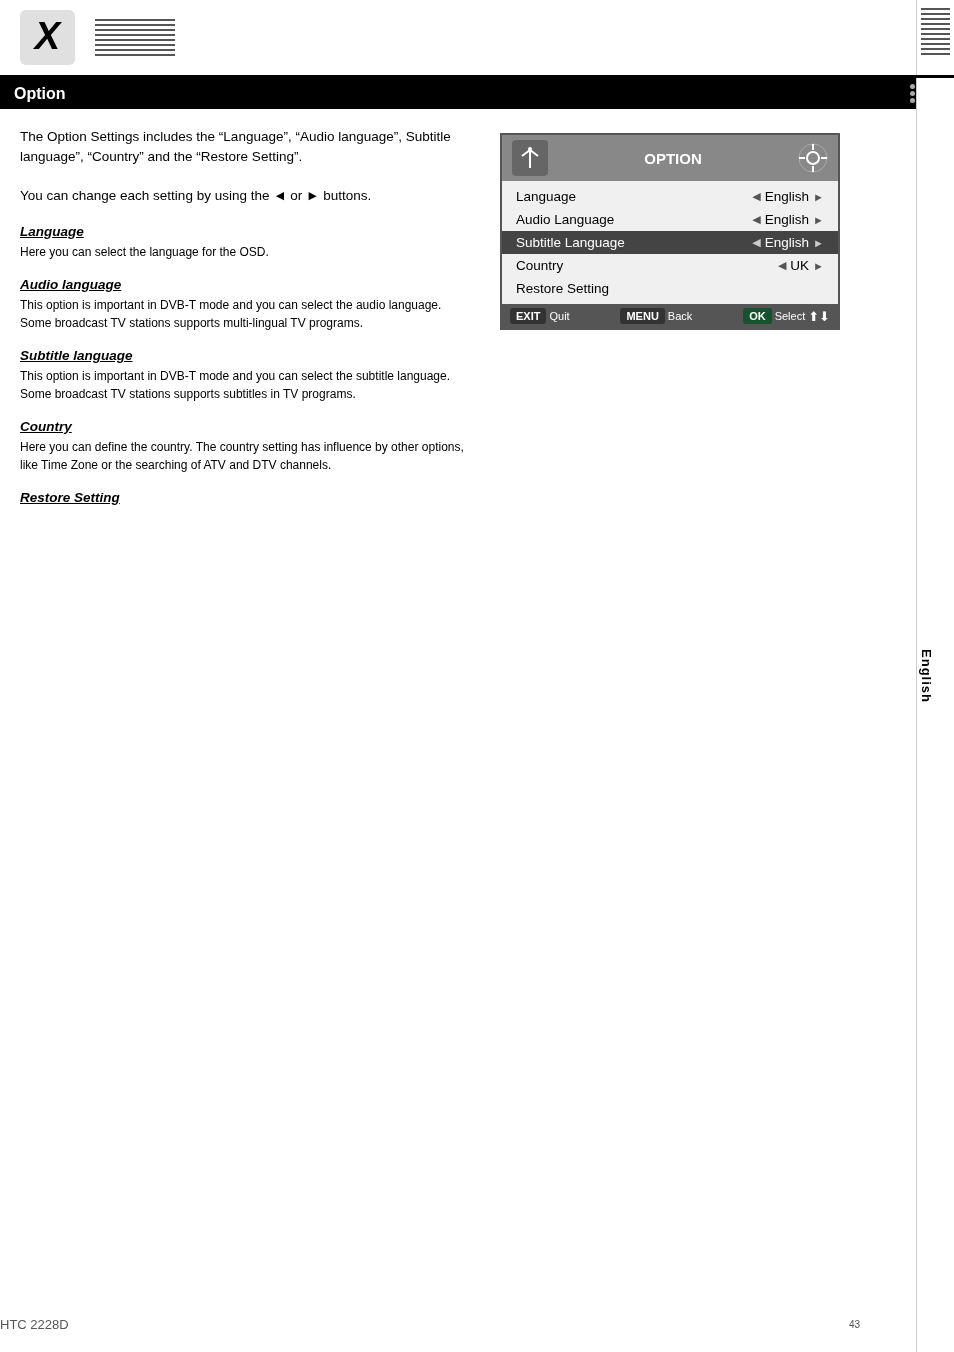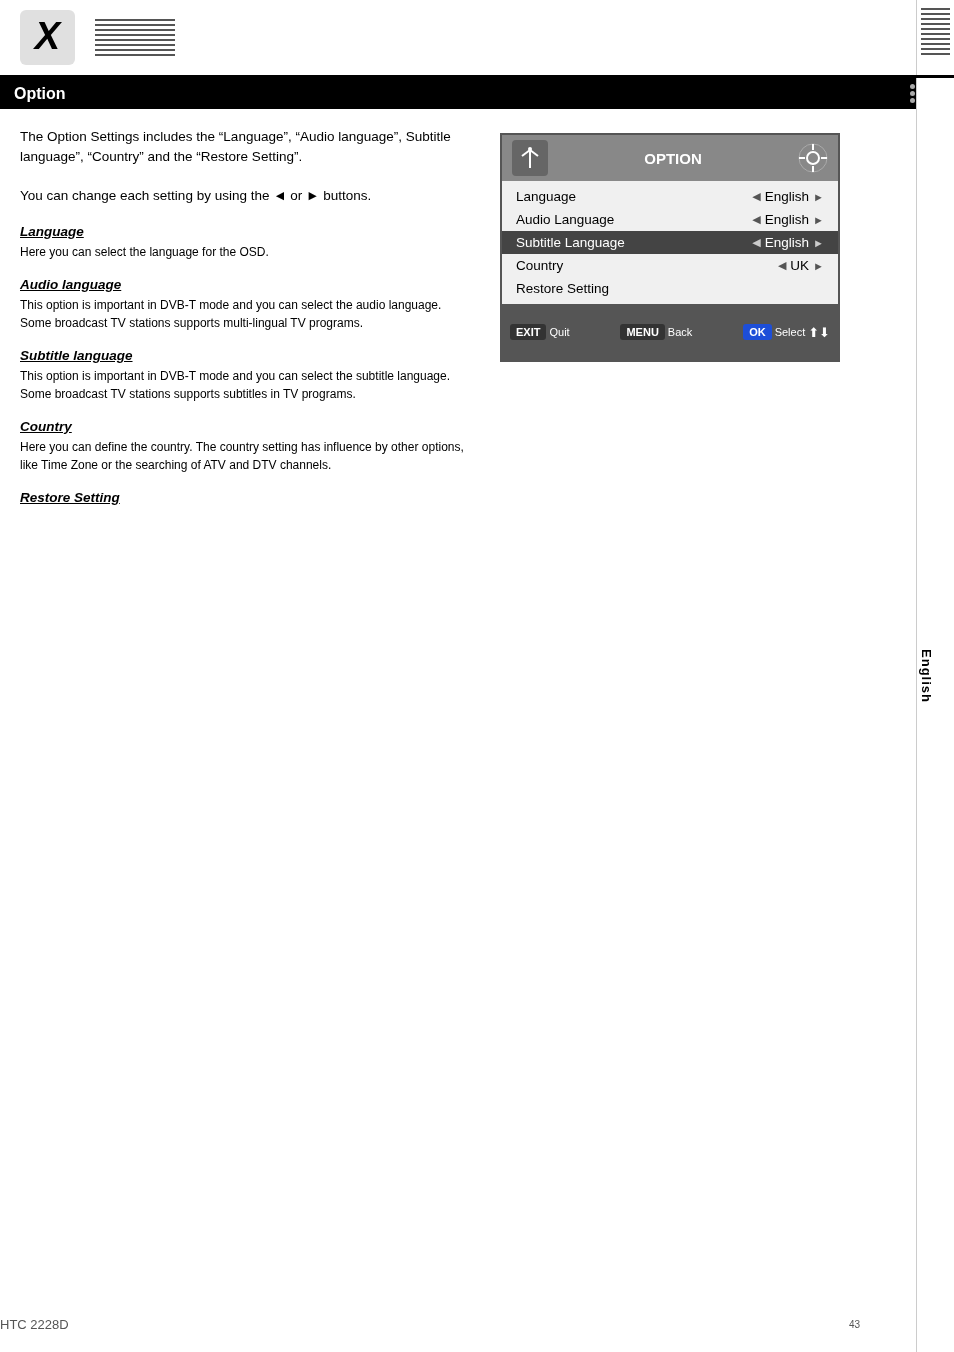--- a/index.html
+++ b/index.html
@@ -208,39 +208,39 @@
     .osd-row.highlighted .arrow-btn {
       color: #ccc;
     }
 
     .osd-footer {
       background: #555;
       color: #fff;
       display: flex;
       align-items: center;
       justify-content: space-between;
-      padding: 20px 8px;
+      padding: 4px 8px;
       font-size: 11px;
       gap: 8px;
     }
     .osd-footer-item {
       display: flex;
       align-items: center;
       gap: 3px;
     }
     .osd-btn {
       background: #333;
       color: #fff;
       border-radius: 3px;
       padding: 2px 6px;
       font-size: 11px;
       font-weight: bold;
     }
     .osd-btn.ok-btn {
-      background: #1d4ed8;
+      background: #14532d;
     }
     .nav-arrows {
       font-size: 13px;
     }
 
     
     .page-footer {
       position: absolute;
       bottom: 20px;
       left: 0;

